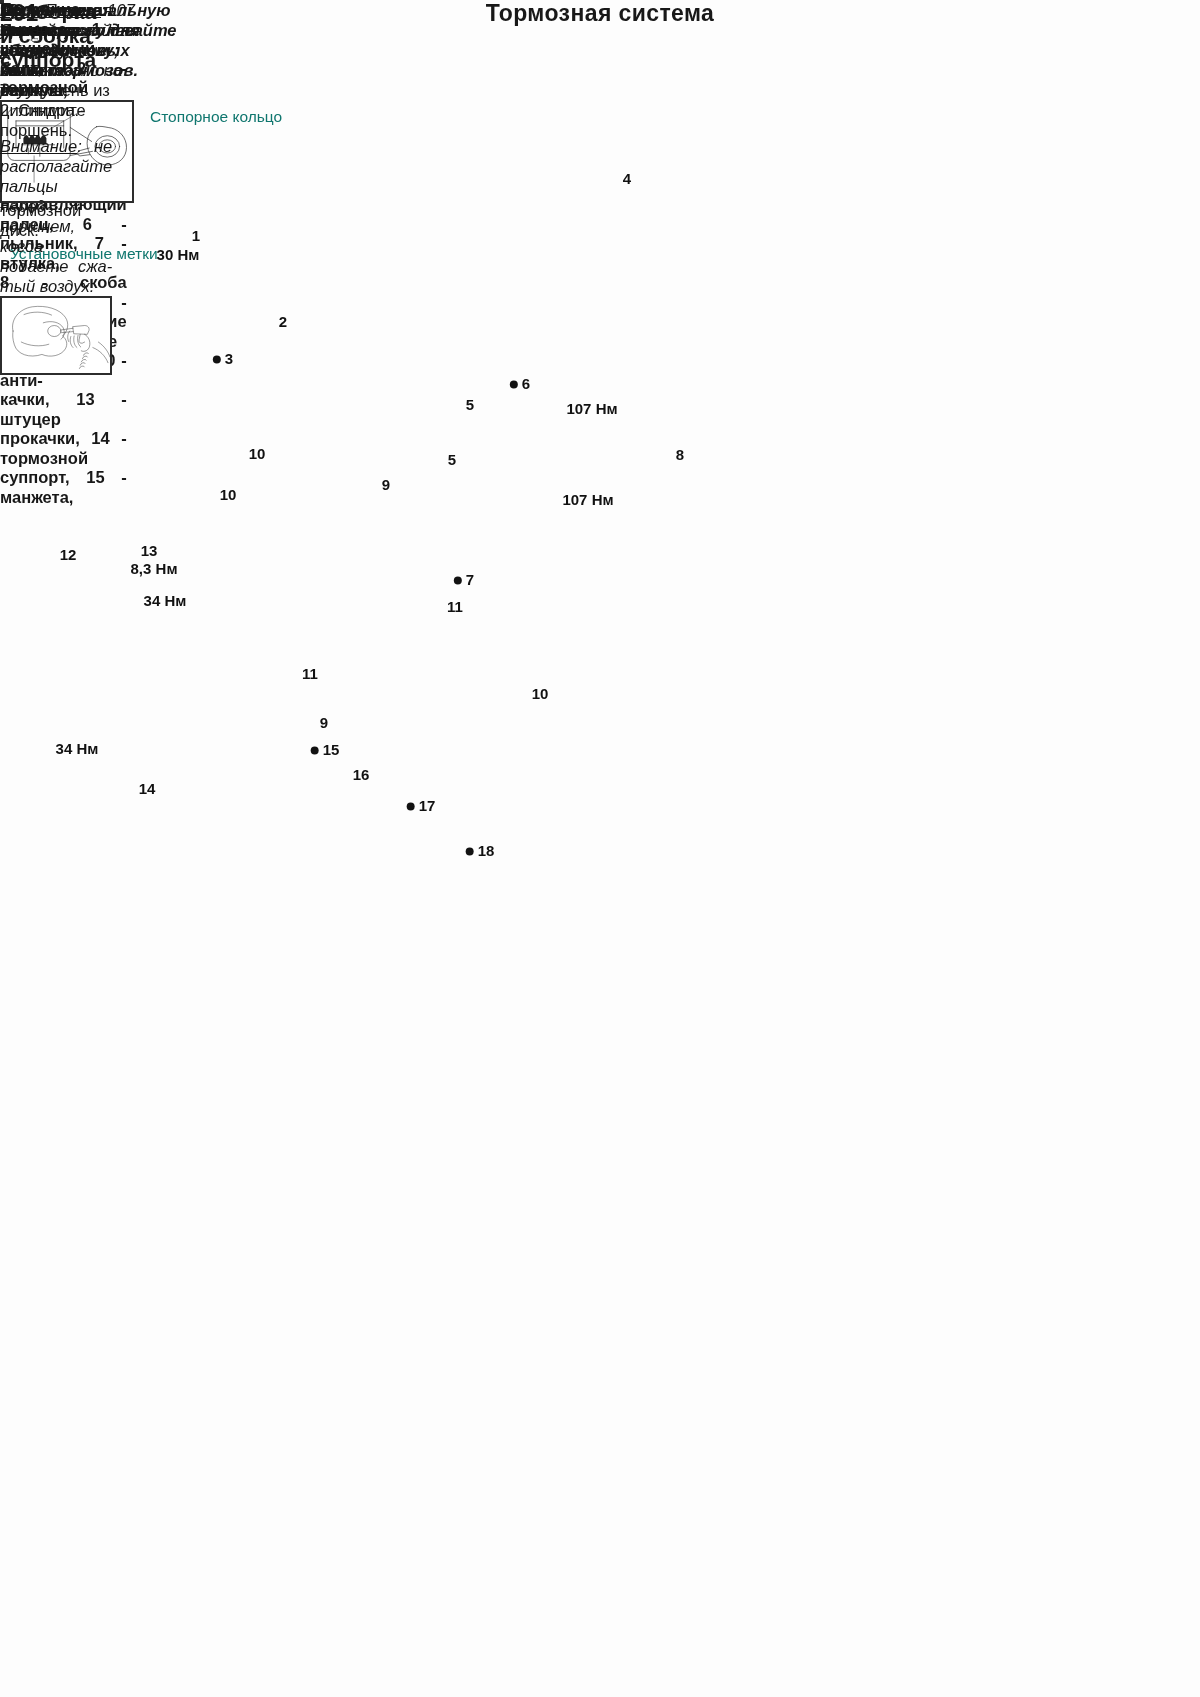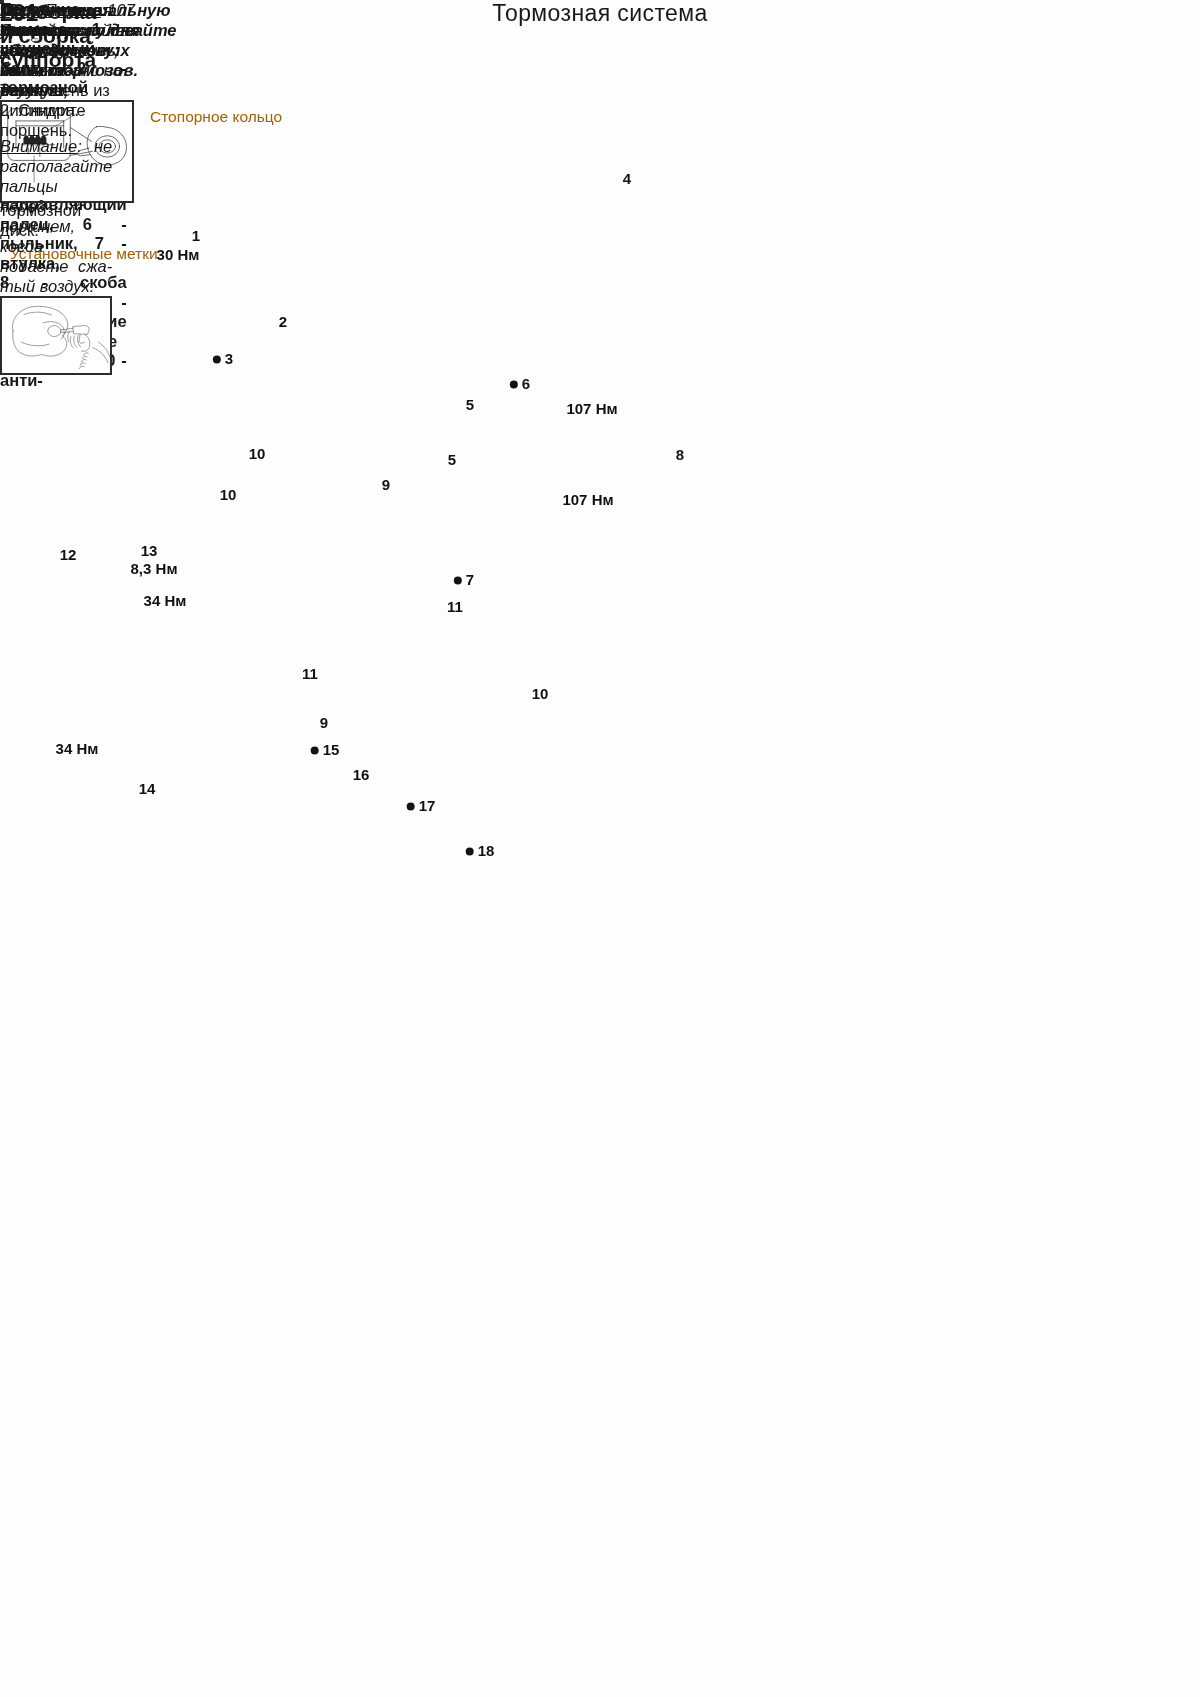--- a/index.html
+++ b/index.html
@@ -10,31 +10,31 @@
   .txt{font-size:16.5px;line-height:20px}
   .b{font-weight:700}
   .it{font-style:italic}
   .u{text-decoration:underline}
   .just>div{text-align:justify;text-align-last:justify}
   .just>div:last-child{text-align-last:auto}
   .jline{display:block;text-align:justify;text-align-last:justify;width:100%}
   .indent>div{padding-left:20px}
   .fig{position:absolute;border:2px solid #2c2c2c;background:#fff}
   .fig svg{display:block;width:100%;height:100%}
-  .page-title{font-size:23px;font-weight:400;text-align:center;letter-spacing:.4px}
+  .page-title{font-size:23px;font-weight:700;text-align:center;letter-spacing:.4px}
   .page-num{font-size:23px;font-weight:700}
   .rule{border-top:4px solid #1e1e1e;border-bottom:2px solid #1e1e1e;height:9px}
   .heading{font-size:21px;font-weight:700}
   .cap{font-weight:700;font-size:16.5px;line-height:19.5px}
   .callout{position:absolute;transform:translate(-50%,-50%);font-size:15px;font-weight:700;
            white-space:nowrap;line-height:1;color:#111}
   .callout .dot{display:inline-block;width:8px;height:8px;border-radius:50%;background:#121212;
                 margin-right:4px;vertical-align:middle}
   .grease-row{display:flex;align-items:center;gap:10px;padding-left:30px}
-  .figlabel{position:absolute;font-size:15.5px;line-height:18px;color:#a16207;white-space:nowrap}
+  .figlabel{position:absolute;font-size:15.5px;line-height:18px;color:#0f766e;white-space:nowrap}
   .torque{display:flex;align-items:baseline}
   .torque .dots{flex:1;border-bottom:2px dotted #333;margin:0 5px 4px 5px;min-width:30px}
   g.draw{stroke:#2e2e2e;fill:none;stroke-width:1.7;stroke-linecap:round;stroke-linejoin:round}
   g.lead{stroke:#333;fill:none;stroke-width:1.3}
   g.dash{stroke:#333;fill:none;stroke-width:1.3;stroke-dasharray:4 4}
 </style>
 </head>
 <body>
 
 <div class="page">
@@ -370,20 +370,21 @@
           <span class="callout" style="left: 359px; top: 772px;">16</span>
           <span class="callout" style="left: 419px; top: 803px;"><i class="dot"></i>17</span>
           <span class="callout" style="left: 478px; top: 848px;"><i class="dot"></i>18</span>
         </div>
     </div>
 
     <div class="abs cap just" style="left:0;top:916;width:730">
         <div>Передние тормоза. 1 - штуцерный болт, 2 - тормозной шланг, 3 - проклад-</div>
         <div>ка, 4 - тормозной диск, 5 - направляющий палец, 6 - пыльник, 7 - втулка,</div>
         <div>8 - скоба суппорта, 9 - удерживающие пластинчатые вкладыши, 10 - анти-</div>
+        <div>качки, 13 - штуцер прокачки, 14 - тормозной суппорт, 15 - манжета,</div>
       </div>
 
     <div class="abs txt b it jline" style="left:0;top:1036;width:730">
       <span class="u">Примечание</span><span>: при сборке на детали, указанные стрелками, нанесите:</span>
     </div>
     <div class="abs txt b it grease-row" style="left:0;top:1058;width:730">
       <svg width="26" height="16" viewBox="0 0 26 16">
           <path d="M26 3 H13 V0 L0 8 L13 16 V13 H26 Z" fill="#111"></path>
         </svg>
       <span>- располагайте смазку;</span>

